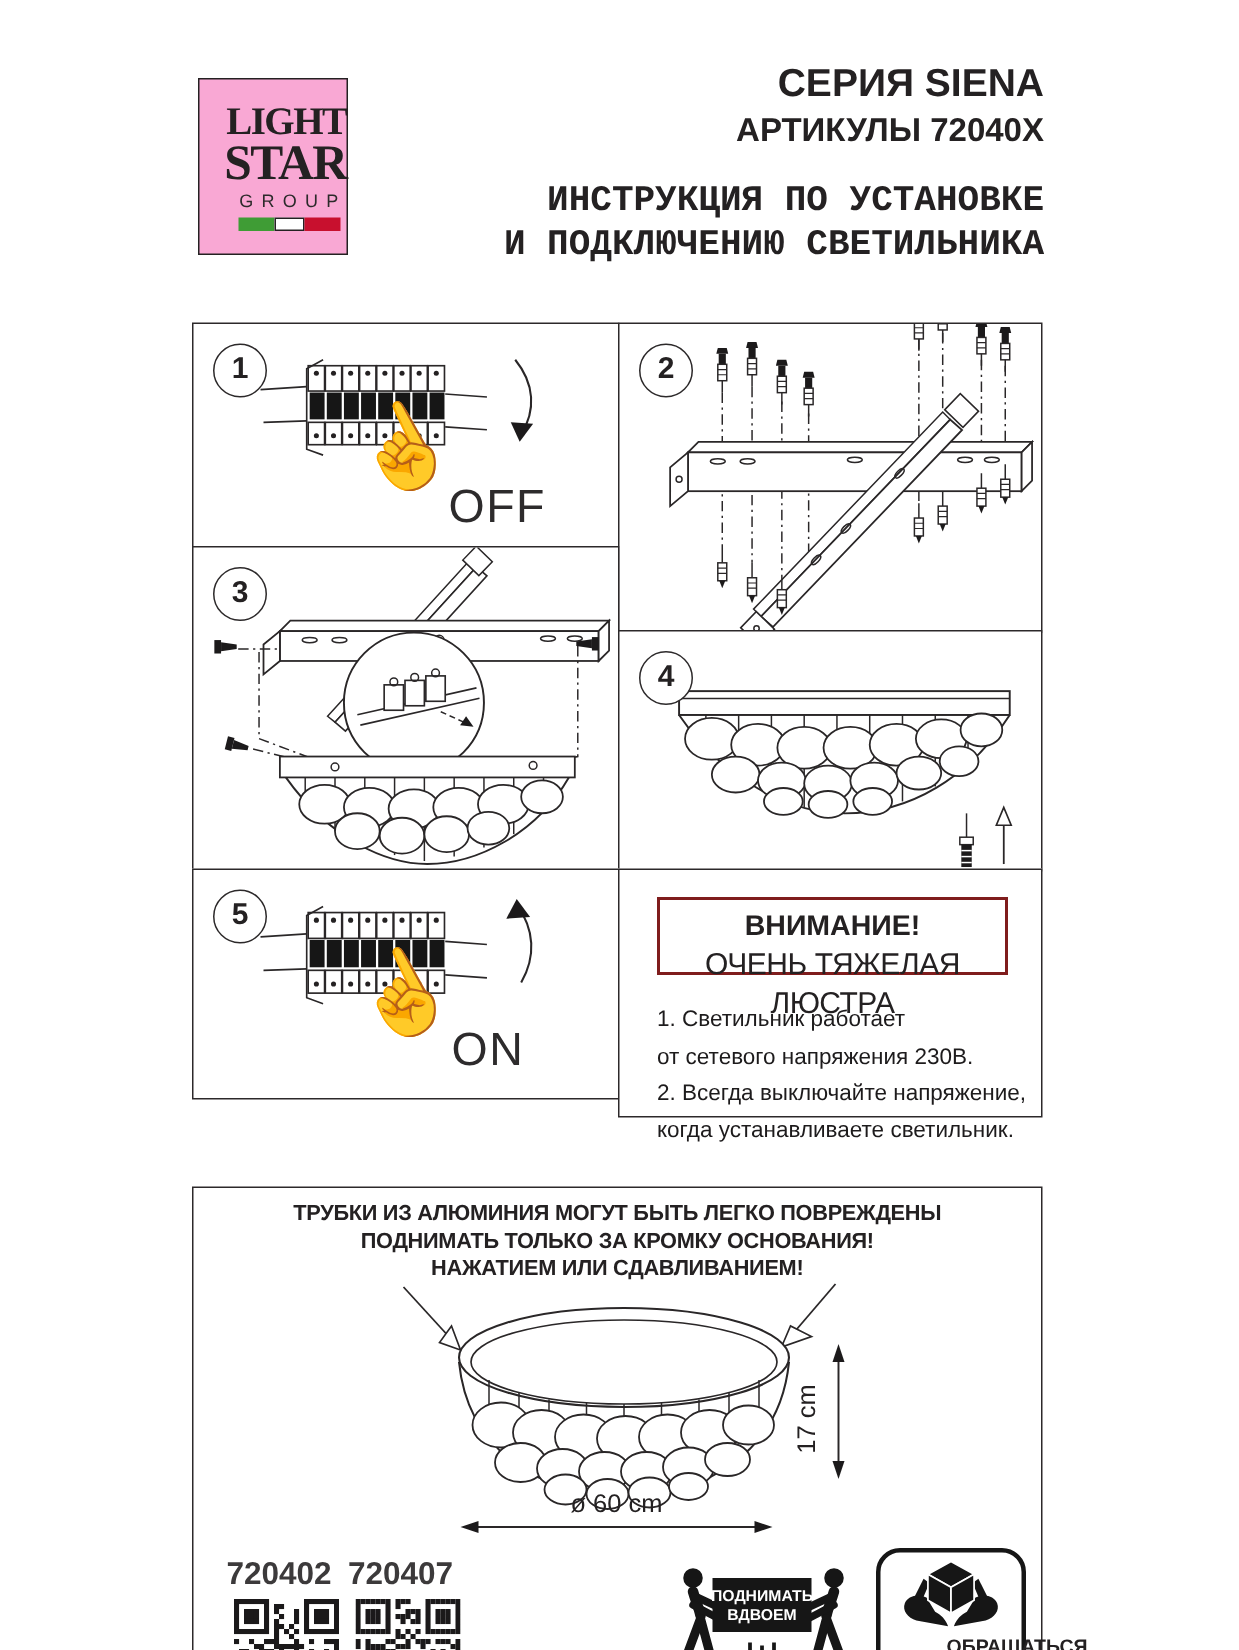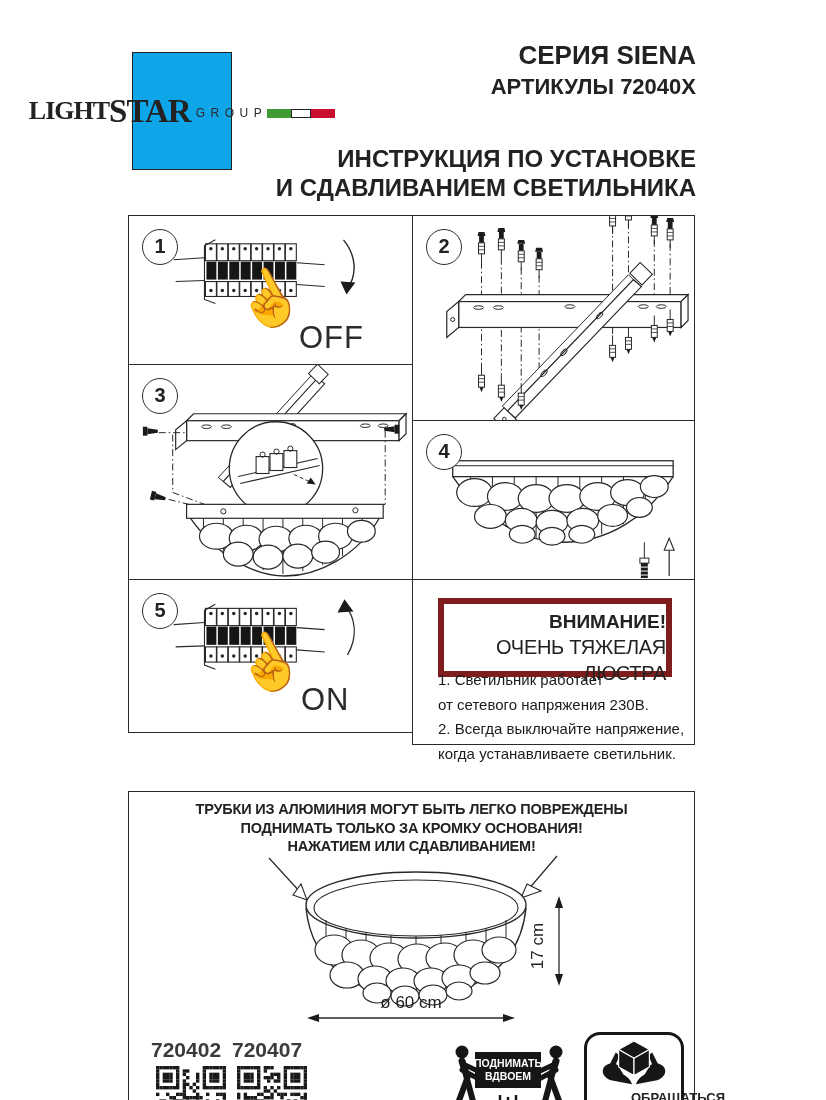--- a/index.html
+++ b/index.html
@@ -3,47 +3,47 @@
 <meta charset="utf-8">
 <style>
   html,body{margin:0;padding:0;background:#fff;}
   .page{position:relative;width:826px;height:1100px;background:#fff;overflow:hidden;
         font-family:"Liberation Sans",sans-serif;color:#242122;}
   svg{display:block;}
   .abs{position:absolute;}
 
   
   .logo-box{position:absolute;left:132px;top:52px;width:100px;height:118px;
-    border:1.8px solid #242122;box-sizing:border-box;display:flex;flex-direction:row;
-    align-items:center;justify-content:center;background:#0ea5e9;}
+    border:1.8px solid #242122;box-sizing:border-box;display:flex;flex-direction:column;
+    align-items:flex-end;justify-content:center;background:#f9a8d4;}
   .logo-l1{font-family:"Liberation Serif",serif;font-weight:700;font-size:26px;line-height:26px;letter-spacing:-1px;}
   .logo-l2{font-family:"Liberation Serif",serif;font-weight:700;font-size:33px;line-height:30px;letter-spacing:-1px;}
   .logo-l3{font-size:12px;letter-spacing:5.5px;margin-top:3px;margin-left:5px;color:#2c2a2b;}
   .logo-flag{margin-top:4px;display:flex;height:9px;width:72px;}
   .logo-flag .g{width:24px;background:#3f9c35;}
   .logo-flag .w{width:20px;background:#fff;border:1.2px solid #242122;box-sizing:border-box;}
   .logo-flag .r{width:24px;background:#c8102e;}
 
   
   .header-block{position:absolute;top:42px;right:130px;width:440px;text-align:right;}
   .hdr-series{font-size:26px;font-weight:700;line-height:26px;}
   .hdr-articles{font-size:22px;font-weight:700;line-height:26px;margin-top:6px;}
-  .hdr-title{font-size:24px;font-weight:700;line-height:29px;margin-top:44px;}
+  .hdr-title{font-size:24px;font-weight:700;line-height:29px;margin-top:20px;font-family:Liberation Mono, monospace;}
 
   
   .panel{position:absolute;border:1.6px solid #2c292a;box-sizing:border-box;background:#fff;}
   .panel svg.fill{position:absolute;left:0;top:0;width:100%;height:100%;}
   .step-circle{position:absolute;left:13px;top:13px;width:36px;height:36px;border:1.7px solid #2c292a;
     border-radius:50%;box-sizing:border-box;text-align:center;line-height:32px;font-size:20px;font-weight:700;background:#fff;}
   .onoff{position:absolute;font-size:31px;letter-spacing:1px;color:#2d2b2c;}
   .finger{position:absolute;font-size:54px;color:#2d2b2c;transform:rotate(-28deg);line-height:54px;}
 
   
-  .warn-inner{position:absolute;left:25px;top:18px;width:234px;height:79px;border:6px solid #7f1d1d;
-    box-sizing:border-box;text-align:right;background:#fff;}
+  .warn-inner{position:absolute;left:25px;top:18px;width:234px;height:52px;border:2px solid #7f1d1d;
+    box-sizing:border-box;text-align:center;background:#fff;}
   .warn-title{font-size:19px;font-weight:700;margin-top:6px;line-height:24px;}
   .warn-sub{font-size:20px;font-weight:400;line-height:26px;letter-spacing:-0.3px;}
   .notes{position:absolute;left:25px;top:88px;width:250px;font-size:15px;line-height:24.5px;color:#1d1b1c;}
 
   
   .handling{position:absolute;left:0;top:8px;width:100%;text-align:center;
     font-size:14.5px;font-weight:700;line-height:18.5px;letter-spacing:-0.2px;}
   .article-code{position:absolute;width:80px;text-align:left;font-size:21px;font-weight:700;color:#3c3a3b;}
   .qr{position:absolute;width:70px;height:70px;}
   .care-box{position:absolute;left:455px;top:240px;width:100px;height:96px;border:3px solid #161616;
@@ -149,21 +149,21 @@
       <span class="w"></span>
       <span class="r"></span>
     </div>
   </div>
 
   <div class="header-block">
     <div class="hdr-series">СЕРИЯ SIENA</div>
     <div class="hdr-articles">АРТИКУЛЫ 72040X</div>
     <div class="hdr-title">
       <div>ИНСТРУКЦИЯ ПО УСТАНОВКЕ</div>
-      <div>И СДАВЛИВАНИЕМ СВЕТИЛЬНИКА</div>
+      <div>И ПОДКЛЮЧЕНИЮ СВЕТИЛЬНИКА</div>
     </div>
   </div>
 
   <div class="panel" style="left:128px;top:215px;width:285px;height:151px;">
     <svg class="fill" viewBox="0 0 285 150" preserveAspectRatio="none">
       <use href="#breaker" x="45" y="22"></use>
       <path d="M216,24 C229,40 230,58 220,74" fill="none" stroke="#2a2728" stroke-width="1.4"></path>
       <polygon points="219,79 228,67 213,66" fill="#1c1a1b"></polygon>
     </svg>
     <div class="finger" style="left:106px;top:56px;">☝</div>

